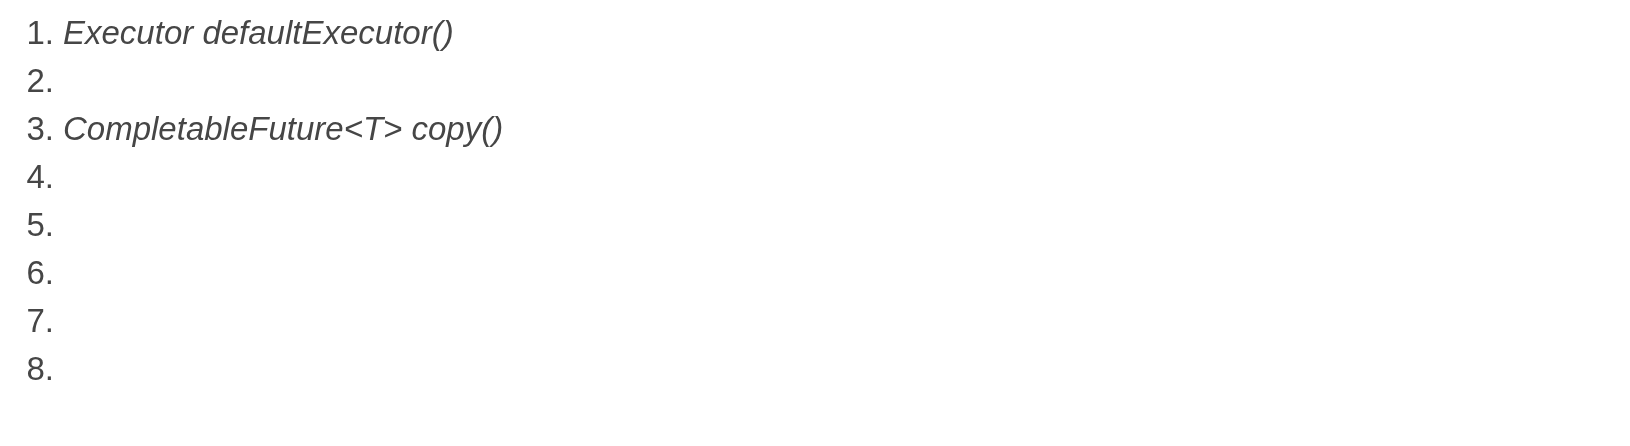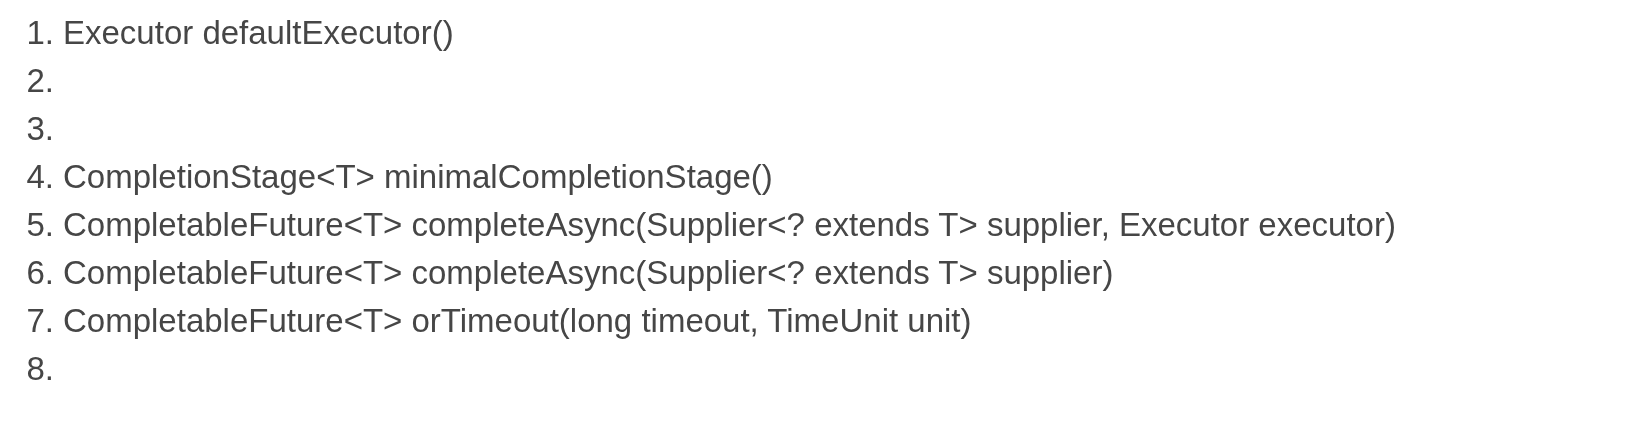--- a/index.html
+++ b/index.html
@@ -27,20 +27,21 @@
   }
   .num {
     display: inline-block;
     width: 44px;
     text-align: right;
     font-style: normal;
     flex: 0 0 auto;
   }
   .sig {
     margin-left: 9px;
+    font-style: italic;
   }
   .list-row.upright .sig {
     font-style: normal;
   }
 </style>
 </head>
 <body>
 
 <div class="method-list">
 
@@ -48,39 +49,36 @@
     <span class="num">1.</span>
     <span class="sig">Executor defaultExecutor()</span>
   </div>
 
   <div class="list-row">
     <span class="num">2.</span>
   </div>
 
   <div class="list-row">
     <span class="num">3.</span>
+    <span class="sig">CompletableFuture&lt;T&gt; copy()</span>
   </div>
 
   <div class="list-row">
     <span class="num">4.</span>
-    <span class="sig">CompletionStage&lt;T&gt; minimalCompletionStage()</span>
   </div>
 
   <div class="list-row">
     <span class="num">5.</span>
-    <span class="sig">CompletableFuture&lt;T&gt; completeAsync(Supplier&lt;? extends T&gt; supplier, Executor executor)</span>
   </div>
 
   <div class="list-row upright">
     <span class="num">6.</span>
-    <span class="sig">CompletableFuture&lt;T&gt; completeAsync(Supplier&lt;? extends T&gt; supplier)</span>
   </div>
 
   <div class="list-row">
     <span class="num">7.</span>
-    <span class="sig">CompletableFuture&lt;T&gt; orTimeout(long timeout, TimeUnit unit)</span>
   </div>
 
   <div class="list-row">
     <span class="num">8.</span>
   </div>
 
 </div>
 
 </body></html>

